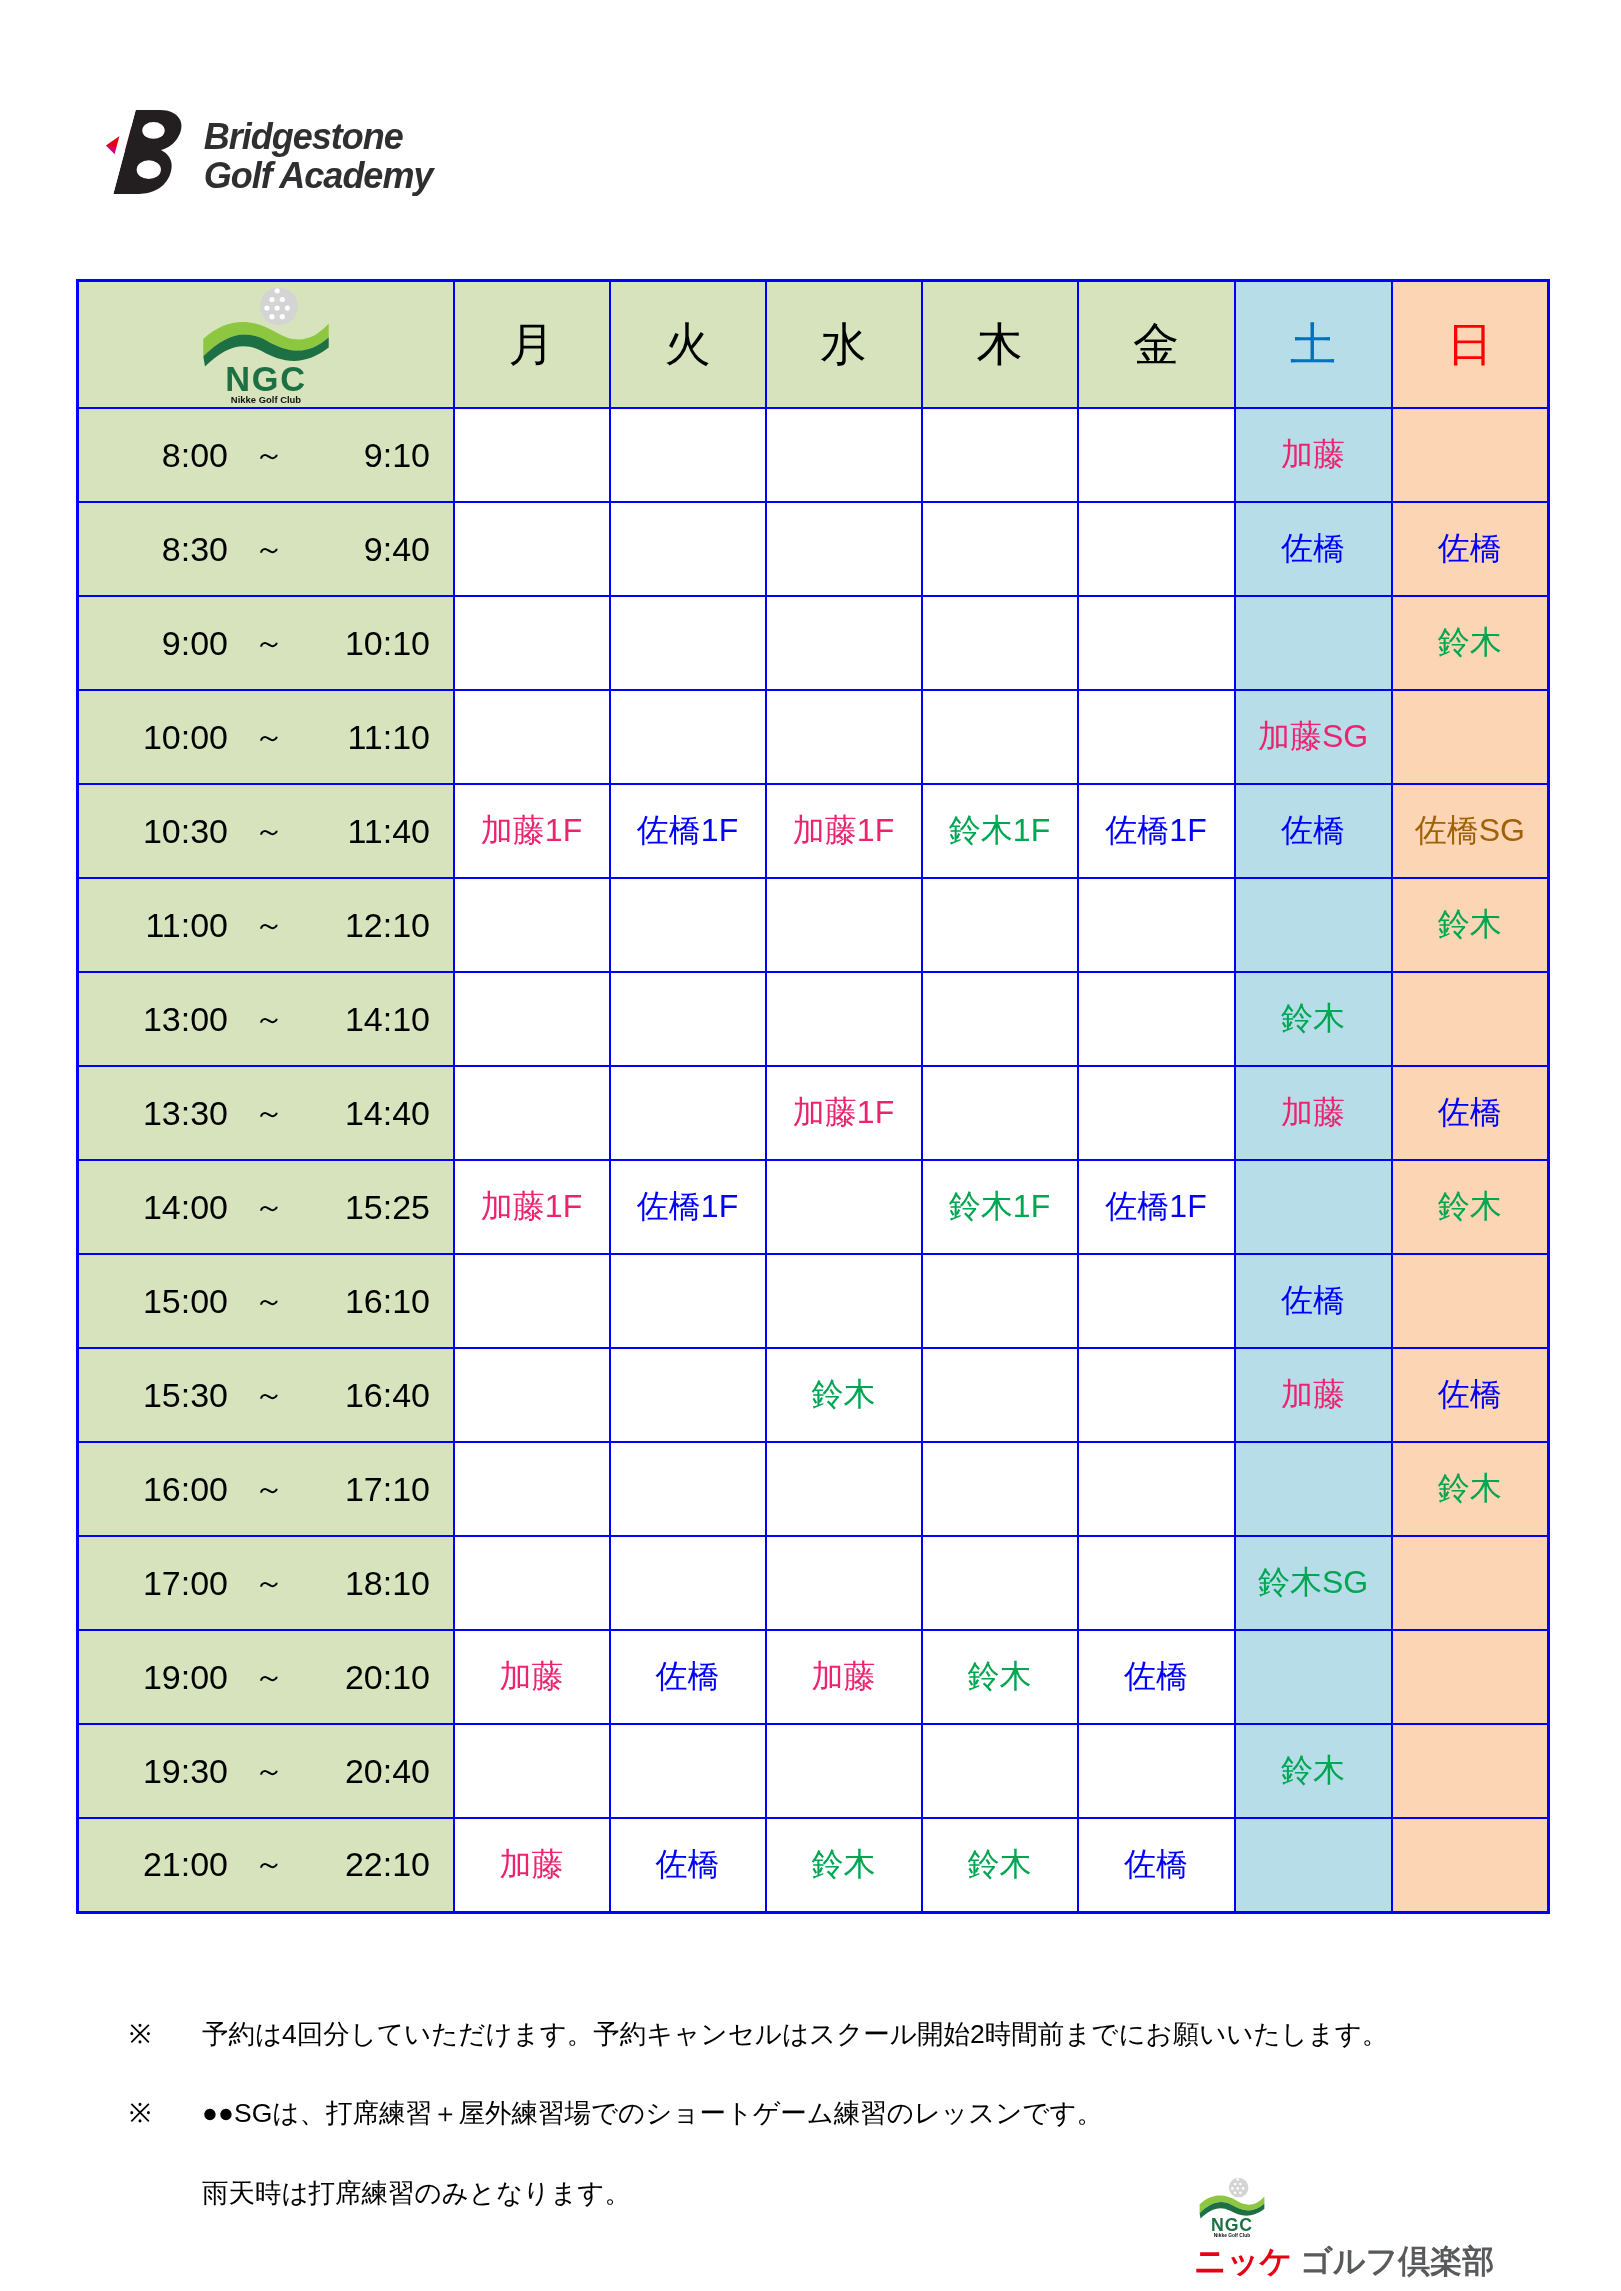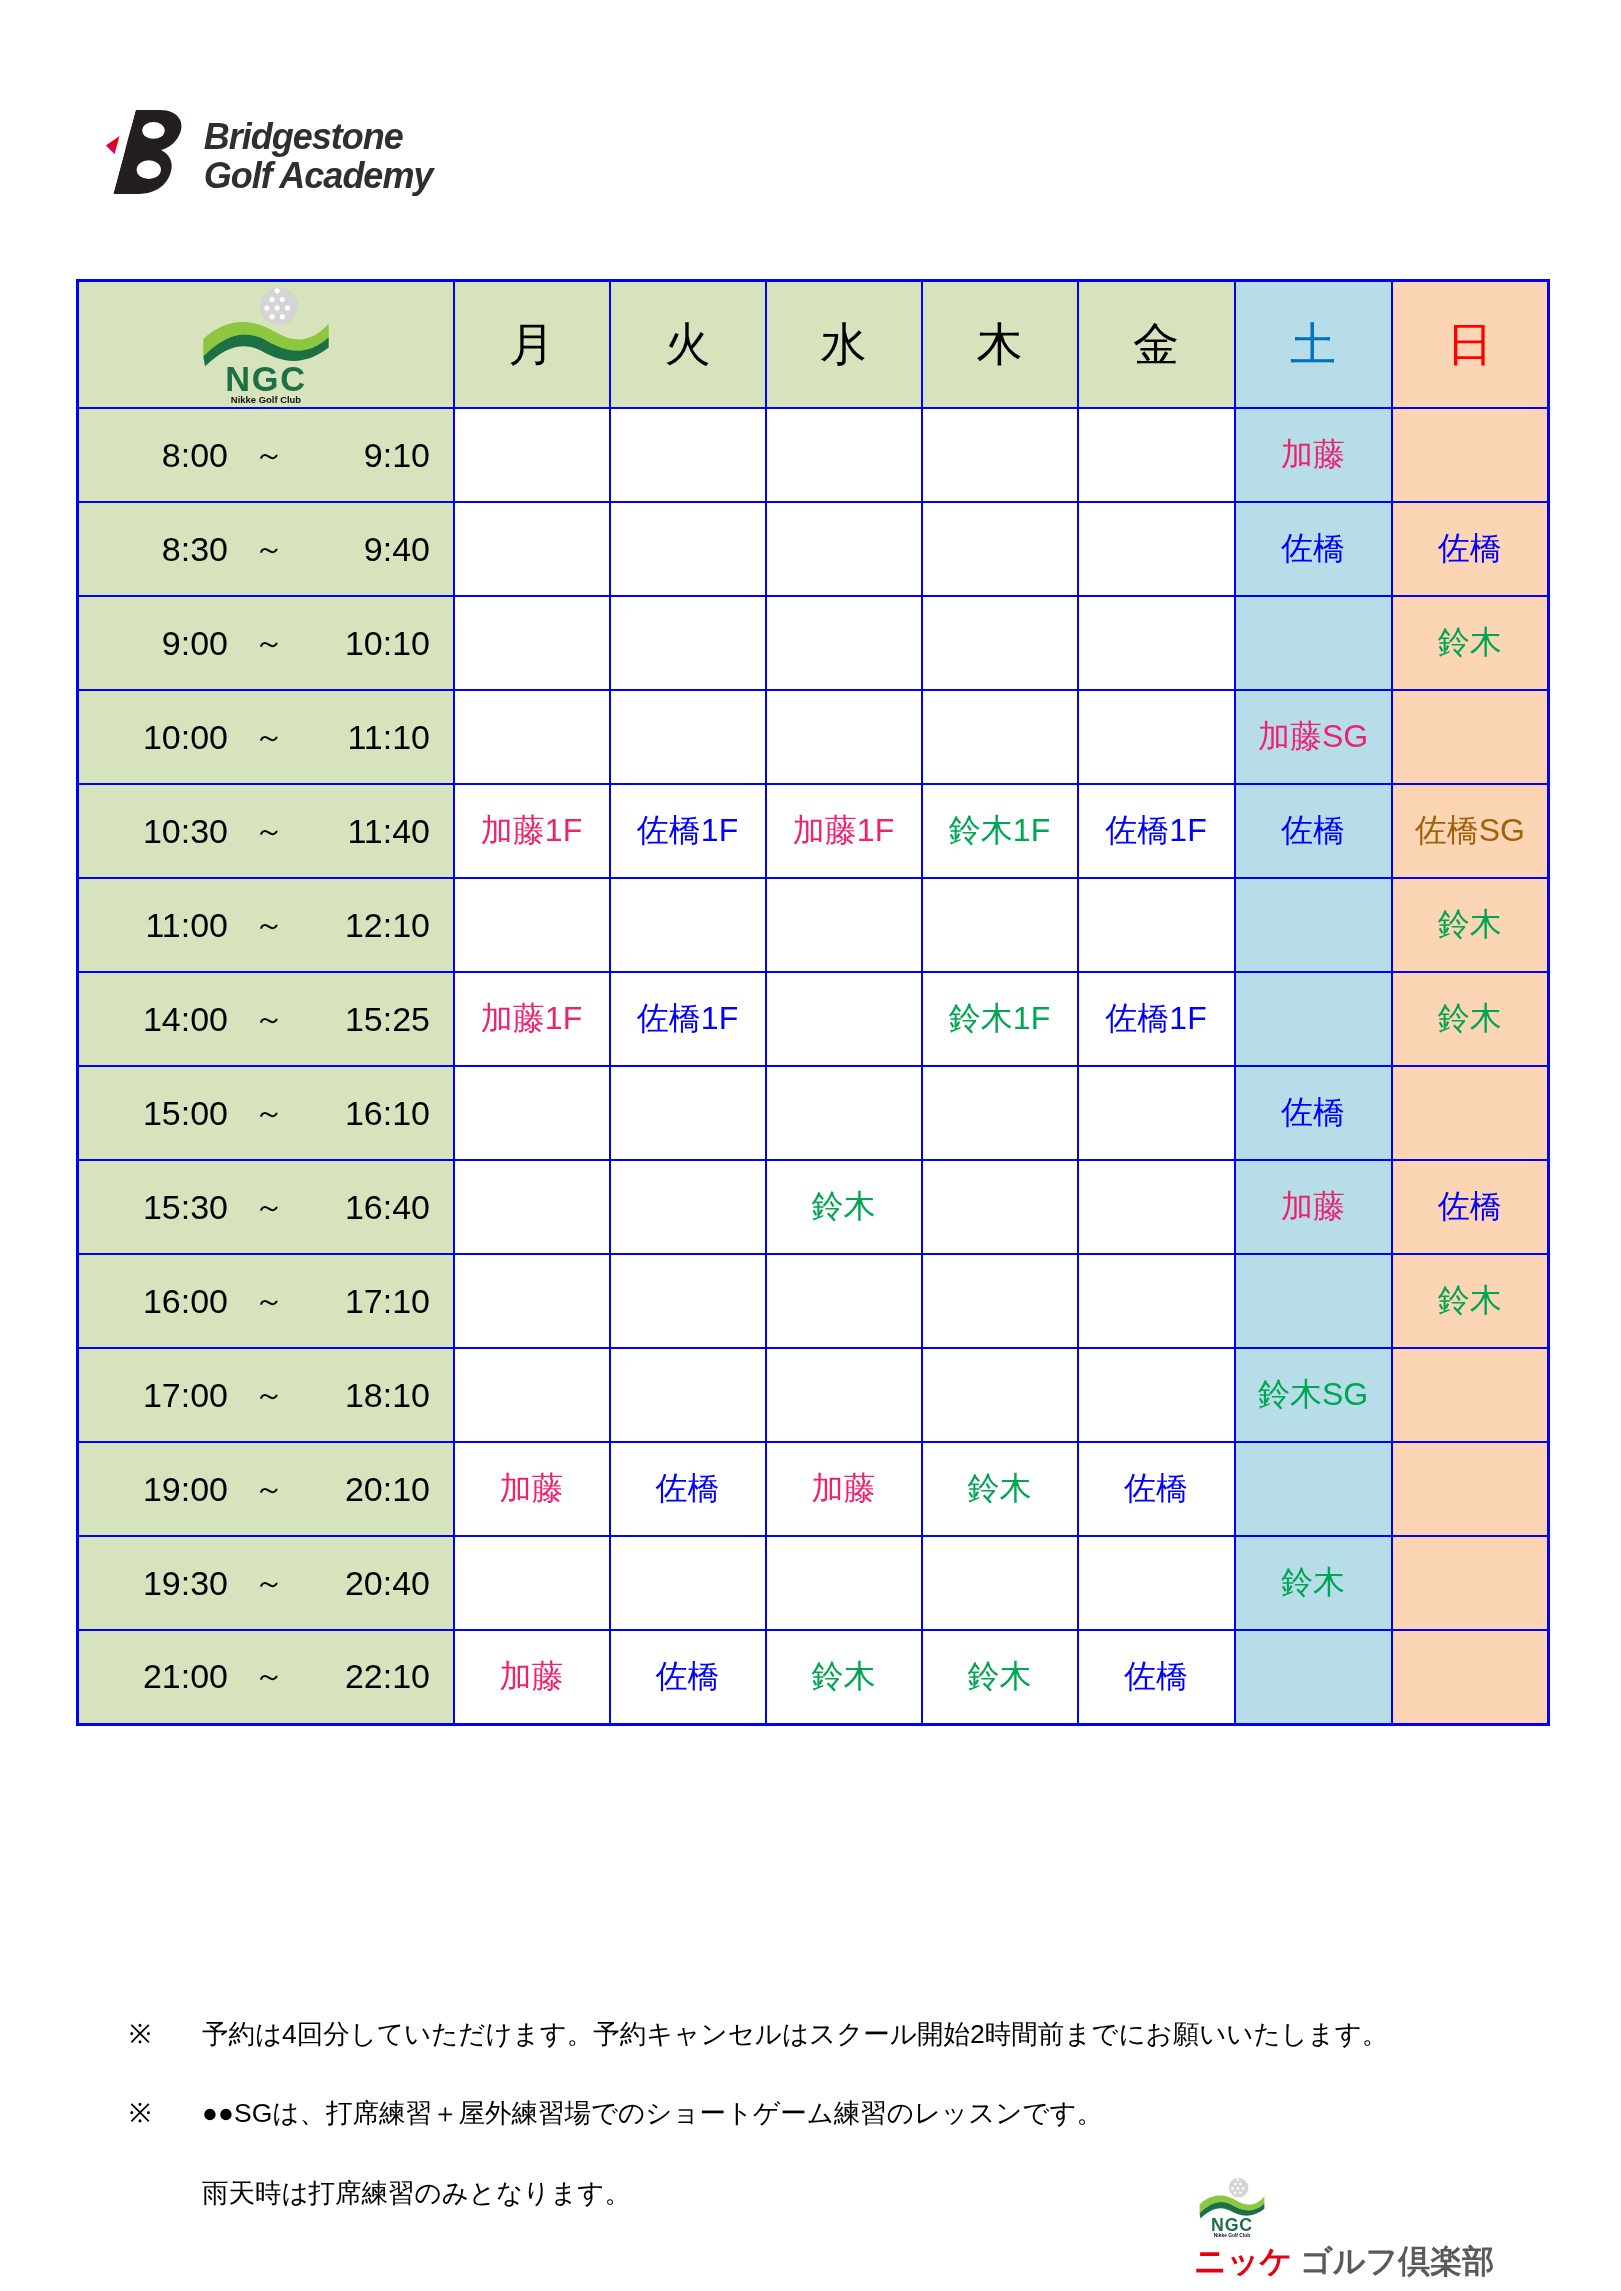--- a/index.html
+++ b/index.html
@@ -205,20 +205,52 @@
           <td class="cell weekday"></td>
           <td class="cell weekday"></td>
           <td class="cell weekday"></td>
           <td class="cell weekday"></td>
           <td class="cell saturday"></td>
           <td class="cell sunday"><span class="name" style="color: rgb(0, 166, 81);">鈴木</span></td>
         </tr>
         <tr>
           <th class="time">
             <div class="time-flex">
+              <span class="t-start">13:00</span>
+              <span class="t-tilde">～</span>
+              <span class="t-end">14:10</span>
+            </div>
+          </th>
+          <td class="cell weekday"></td>
+          <td class="cell weekday"></td>
+          <td class="cell weekday"></td>
+          <td class="cell weekday"></td>
+          <td class="cell weekday"></td>
+          <td class="cell saturday"><span class="name" style="color: rgb(0, 166, 81);">鈴木</span></td>
+          <td class="cell sunday"></td>
+        </tr>
+        <tr>
+          <th class="time">
+            <div class="time-flex">
+              <span class="t-start">13:30</span>
+              <span class="t-tilde">～</span>
+              <span class="t-end">14:40</span>
+            </div>
+          </th>
+          <td class="cell weekday"></td>
+          <td class="cell weekday"></td>
+          <td class="cell weekday"><span class="name" style="color: rgb(237, 35, 112);">加藤1F</span></td>
+          <td class="cell weekday"></td>
+          <td class="cell weekday"></td>
+          <td class="cell saturday"><span class="name" style="color: rgb(237, 35, 112);">加藤</span></td>
+          <td class="cell sunday"><span class="name" style="color: rgb(0, 0, 255);">佐橋</span></td>
+        </tr>
+        <tr>
+          <th class="time">
+            <div class="time-flex">
               <span class="t-start">14:00</span>
               <span class="t-tilde">～</span>
               <span class="t-end">15:25</span>
             </div>
           </th>
           <td class="cell weekday"><span class="name" style="color: rgb(237, 35, 112);">加藤1F</span></td>
           <td class="cell weekday"><span class="name" style="color: rgb(0, 0, 255);">佐橋1F</span></td>
           <td class="cell weekday"></td>
           <td class="cell weekday"><span class="name" style="color: rgb(0, 166, 81);">鈴木1F</span></td>
           <td class="cell weekday"><span class="name" style="color: rgb(0, 0, 255);">佐橋1F</span></td>

